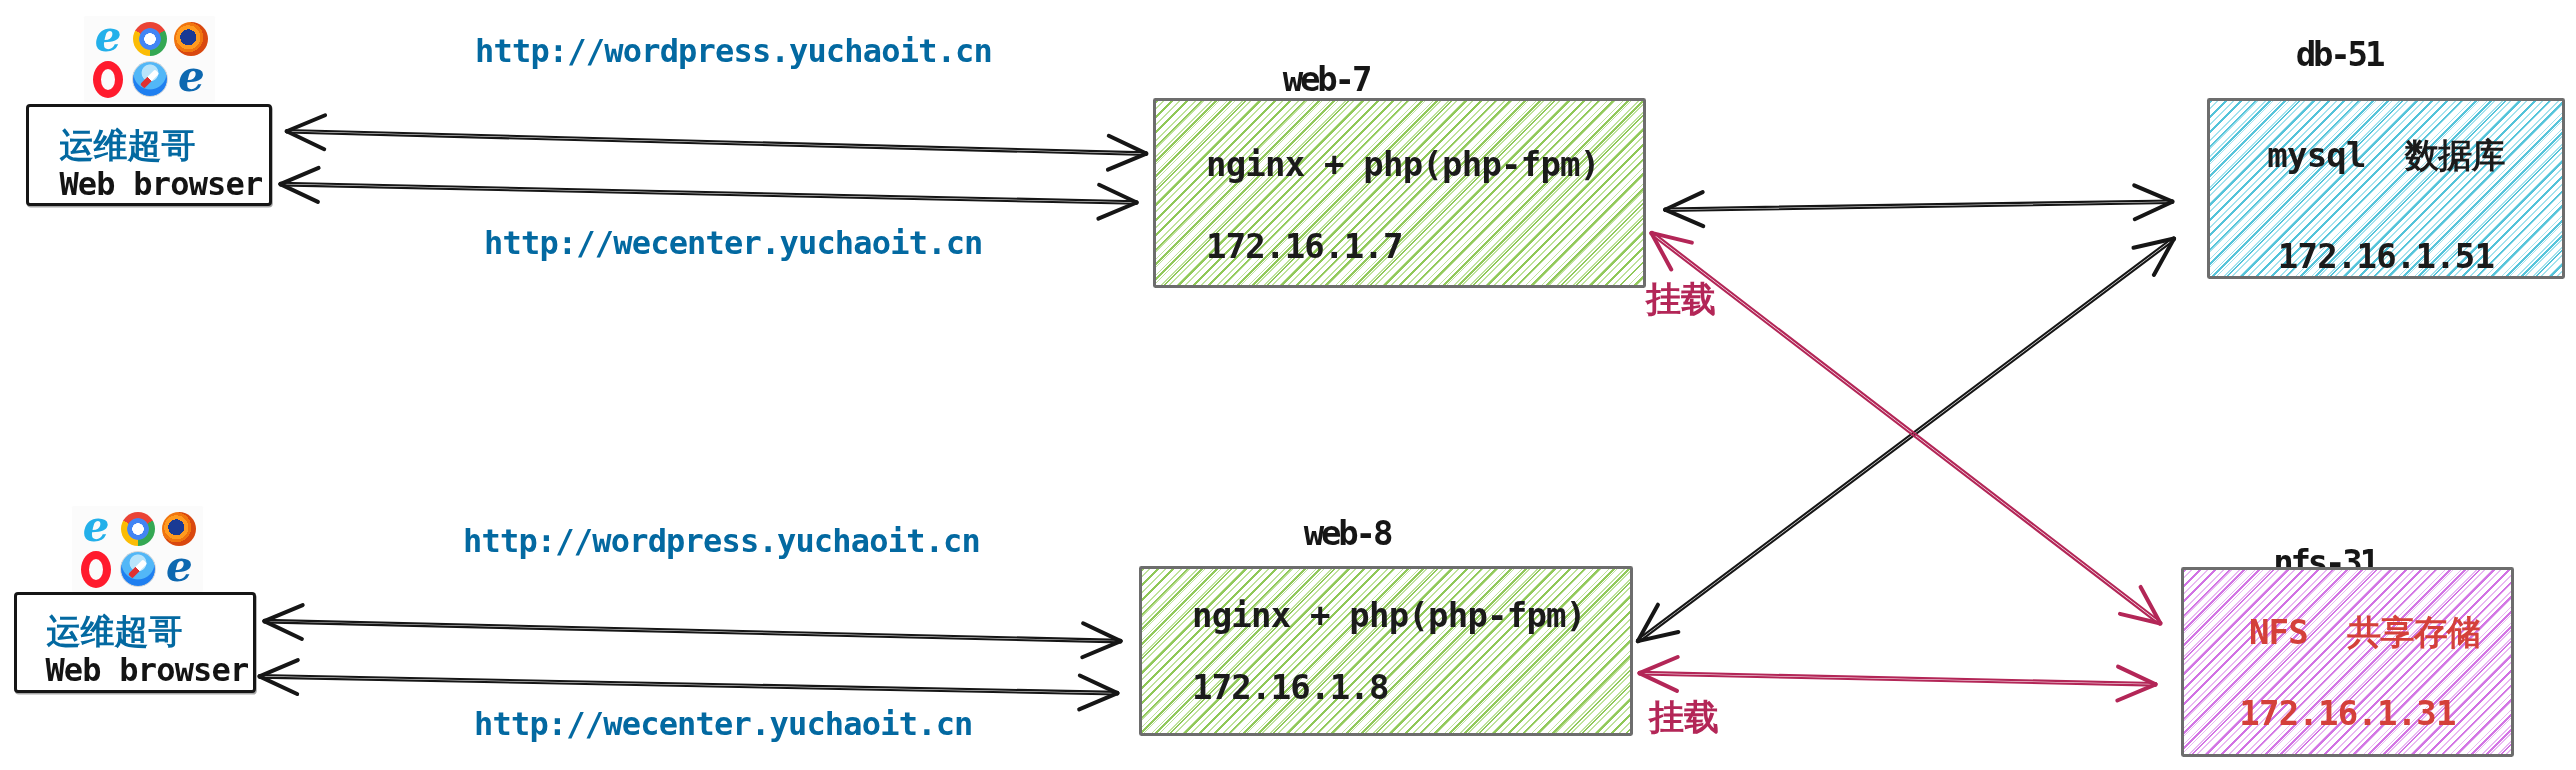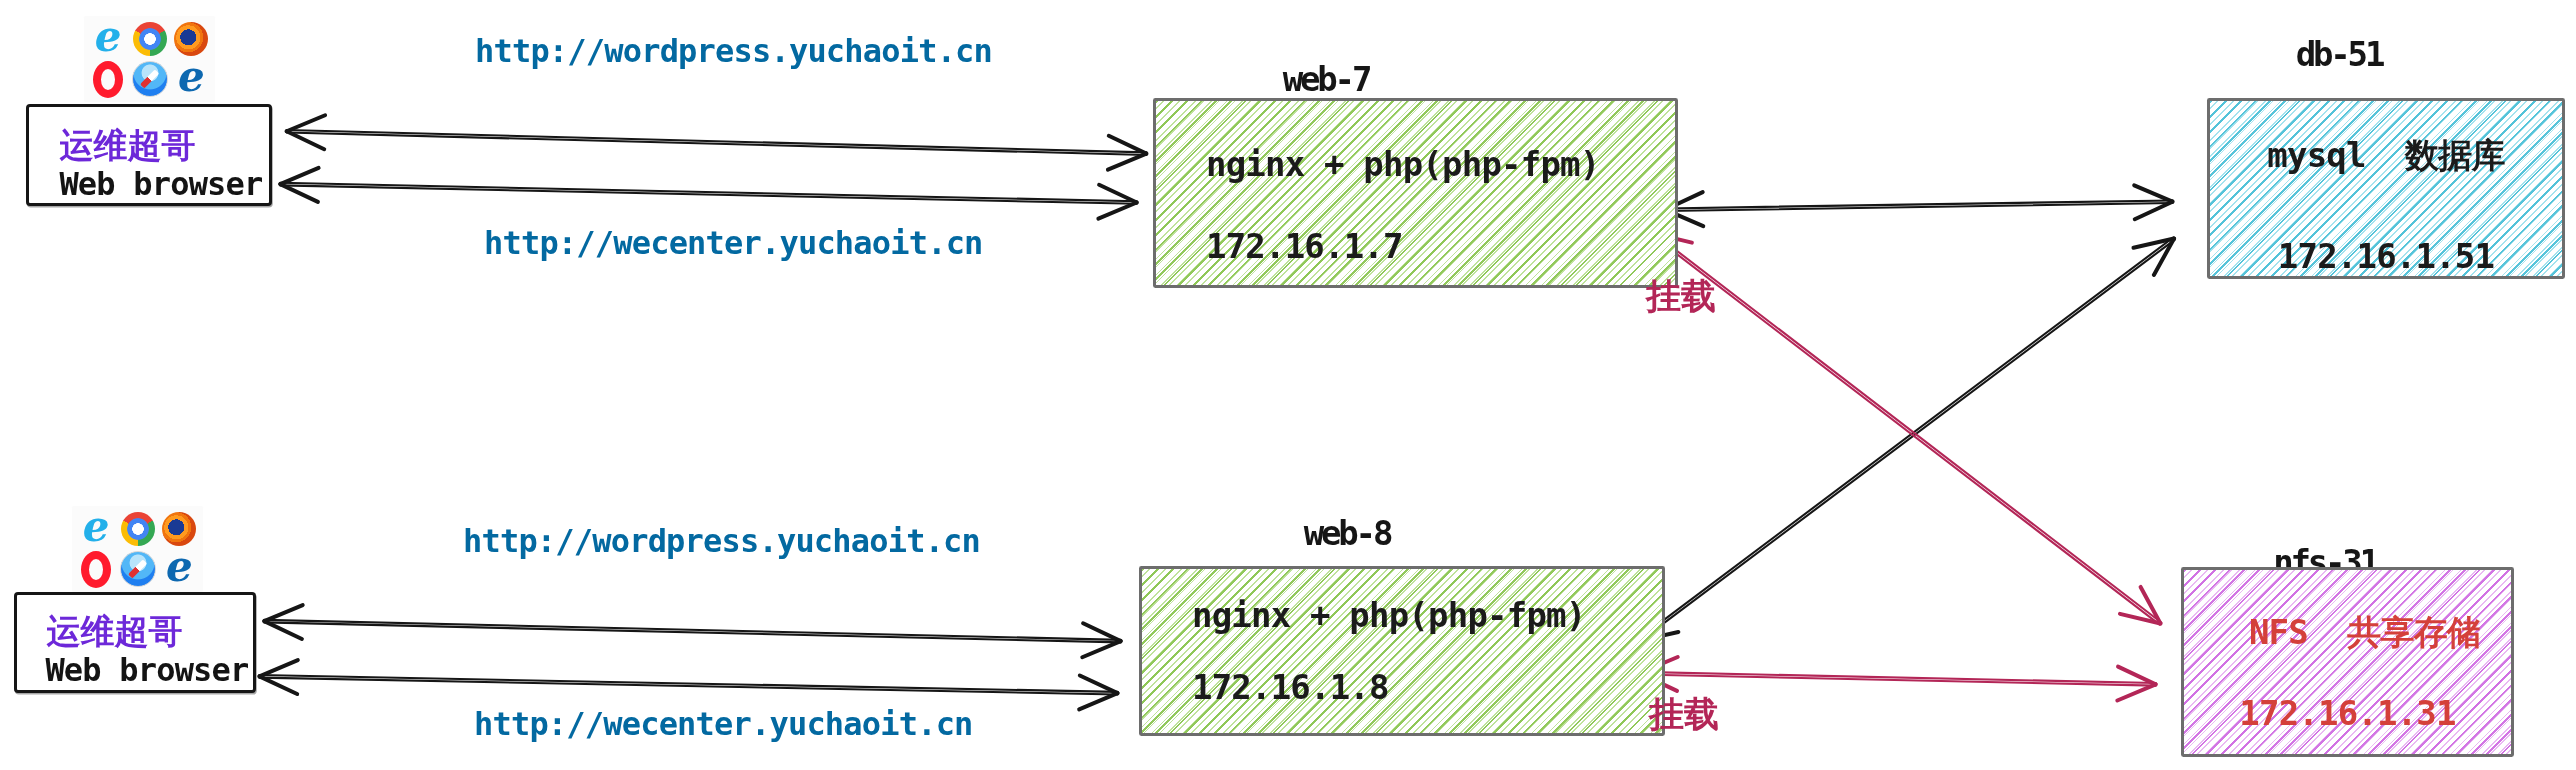--- a/index.html
+++ b/index.html
@@ -6,21 +6,21 @@
   #canvas{position:relative;width:2576px;height:770px;background:#ffffff;overflow:hidden;
           font-family:"DejaVu Sans Mono","Liberation Mono",monospace;}
   #arrow-layer{position:absolute;left:0;top:0;width:2576px;height:770px;pointer-events:none;}
 
   .abs{position:absolute;}
 
   
   .client-box{position:absolute;background:#ffffff;border:3.2px solid #161616;border-radius:4px;
               box-shadow:0.8px 1.6px 0 rgba(0,0,0,.35);}
   .client-line-cn{position:absolute;font-family:"DejaVu Sans","Liberation Sans",sans-serif;
-                  font-weight:bold;font-size:34px;color:#6d28d9;line-height:1;white-space:nowrap;}
+                  font-weight:bold;font-size:34px;color:#0369a1;line-height:1;white-space:nowrap;}
   .client-line-en{position:absolute;font-weight:bold;font-size:32px;color:#141414;
                   line-height:1;white-space:nowrap;letter-spacing:-0.8px;}
 
   
   .icon-card{position:absolute;background:#fbfbfb;display:grid;
              grid-template-columns:repeat(3,1fr);grid-auto-rows:1fr;
              align-items:center;justify-items:center;padding:3.2px;border-radius:1.6px;}
   .bicon{width:37px;height:37px;display:flex;align-items:center;justify-content:center;
          font-weight:bold;line-height:1;}
   .ie-e{font-family:"DejaVu Serif","Liberation Serif",serif;font-style:italic;
@@ -42,39 +42,39 @@
     background:linear-gradient(90deg,#e03131 50%,#ffffff 50%);transform:rotate(-45deg);border-radius:1.6px;}
 
   
   .url-label{position:absolute;font-weight:bold;font-size:32px;color:#0369a1;
              letter-spacing:-0.8px;white-space:nowrap;line-height:1;}
 
   
   .server-box{position:absolute;border:3.2px solid #6d6d6d;border-radius:2.4px;background-color:#ffffff;}
   .hatch-green{background-image:
       repeating-linear-gradient(135deg, rgba(140,198,83,.95) 0 1.9px, rgba(0,0,0,0) 1.9px 10.4px),
-      repeating-linear-gradient(135deg, rgba(169,216,122,.75) 4.8px 6px, rgba(0,0,0,0) 6px 10.4px); padding-left: 32px;}
+      repeating-linear-gradient(135deg, rgba(169,216,122,.75) 4.8px 6px, rgba(0,0,0,0) 6px 10.4px);}
   .hatch-cyan{background-image:
       repeating-linear-gradient(135deg, rgba(78,193,216,.95) 0 1.9px, rgba(0,0,0,0) 1.9px 10.4px),
       repeating-linear-gradient(135deg, rgba(134,217,232,.75) 4.8px 6px, rgba(0,0,0,0) 6px 10.4px);}
   .hatch-violet{background-image:
       repeating-linear-gradient(135deg, rgba(207,107,226,.92) 0 1.9px, rgba(0,0,0,0) 1.9px 10.4px),
       repeating-linear-gradient(135deg, rgba(226,162,238,.75) 4.8px 6px, rgba(0,0,0,0) 6px 10.4px);}
   .srv-line{position:absolute;font-weight:bold;font-size:34px;color:#1b1b1b;
             letter-spacing:-0.8px;white-space:nowrap;line-height:1;}
   .srv-line .cjk,.cjk{font-family:"DejaVu Sans","Liberation Sans",sans-serif;}
   .centered{left:0;right:0;text-align:center;}
   .red-text{color:#d4403a;}
 
   
   .box-title{position:absolute;font-weight:bold;font-size:34px;color:#161616;
              letter-spacing:-3.2px;text-align:center;width:192px;line-height:1;}
 
   
-  .mount-label{position:absolute;font-family:Liberation Mono, monospace;
+  .mount-label{position:absolute;font-family:Liberation Serif, serif;
                font-weight:bold;font-size:35px;color:#b32657;line-height:1;white-space:nowrap;}
 </style>
 </head>
 <body>
 
 <div id="canvas">
 
   <svg id="arrow-layer" viewBox="0 0 3218 962" xmlns="http://www.w3.org/2000/svg">
       <path d="M 358.0 165.6 L 1432.0 193.6" stroke="#161616" stroke-width="2.6" fill="none" stroke-linecap="round"></path>
       <path d="M 358.0 162.4 L 1432.0 190.4" stroke="#161616" stroke-width="2.6" fill="none" stroke-linecap="round"></path>

